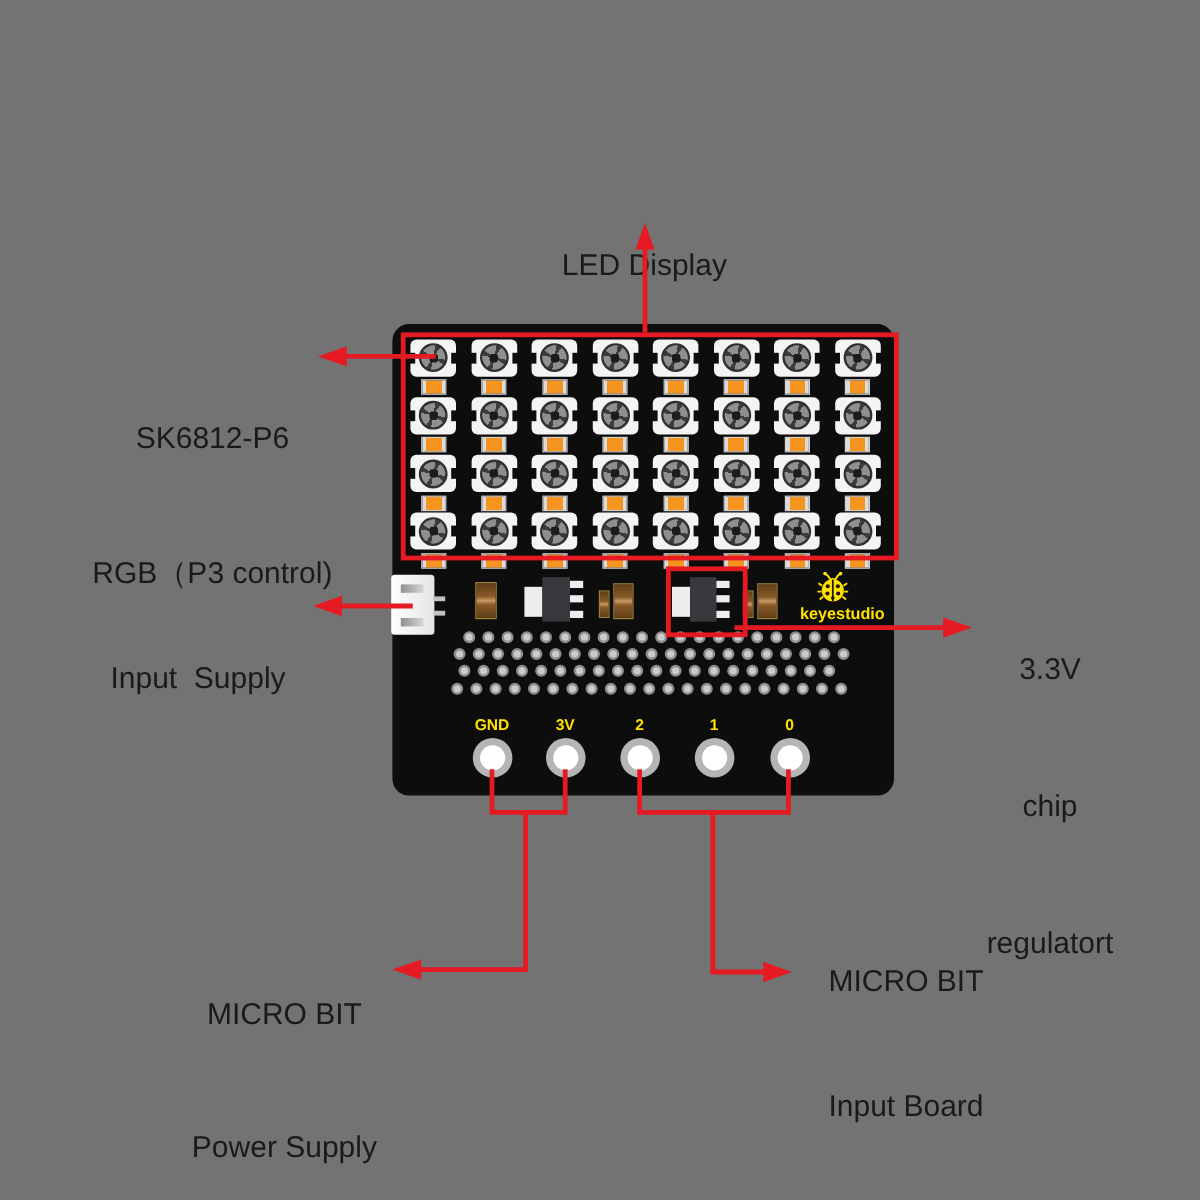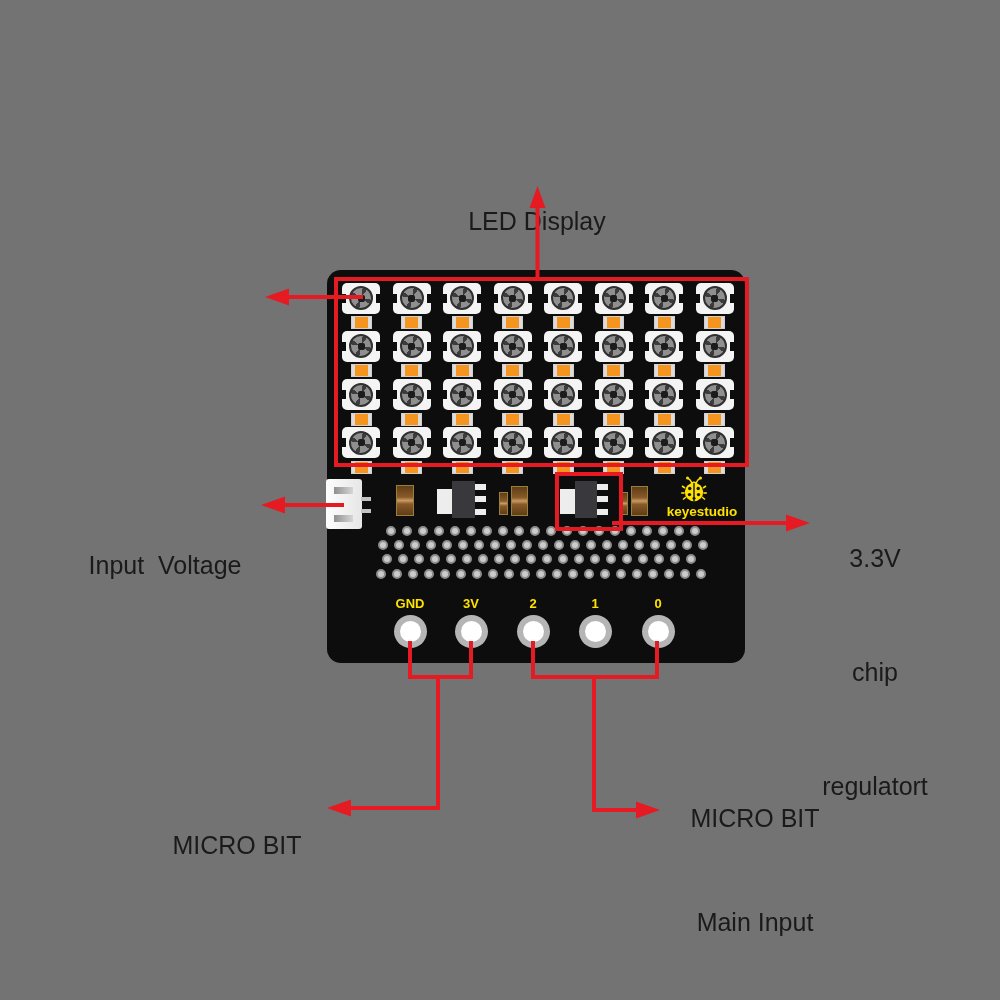--- a/index.html
+++ b/index.html
@@ -70,35 +70,40 @@
   #arrows { position:absolute; left:0; top:0; z-index:5; pointer-events:none; }
 </style>
 </head>
 <body>
 
 <div id="stage" style="--red: #e61a23; --yellow: #ffe100; --orange: #f5941e; --board: #0d0d0d; --note: #8c8c8c;">
 
   <div class="ann" id="ann-led">
     <div>LED Display</div>
   </div>
+  <div class="ann" id="ann-sk6812">
+    <div>SK6812-P6</div>
+    <div>RGB（P3 control)</div>
+  </div>
   <div class="ann" id="ann-input">
-    <div>Input  Voltage</div>
+    <div>Input  Supply</div>
   </div>
   <div class="ann" id="ann-reg">
     <div>3.3V</div>
     <div>chip</div>
     <div>regulatort</div>
   </div>
   <div class="ann" id="ann-power">
     <div>MICRO BIT</div>
+    <div>Power Supply</div>
     
   </div>
   <div class="ann" id="ann-main">
     <div>MICRO BIT</div>
-    <div>Main Input</div>
+    <div>Input Board</div>
     
     
   </div>
 
   <div id="board"></div>
   <div id="led-layer">
       <div class="led" style="left: 342px; top: 282.5px;">
         <div class="led-chip"></div>
       </div>
       <div class="ocap" style="left: 350.5px; top: 316px;"></div>

